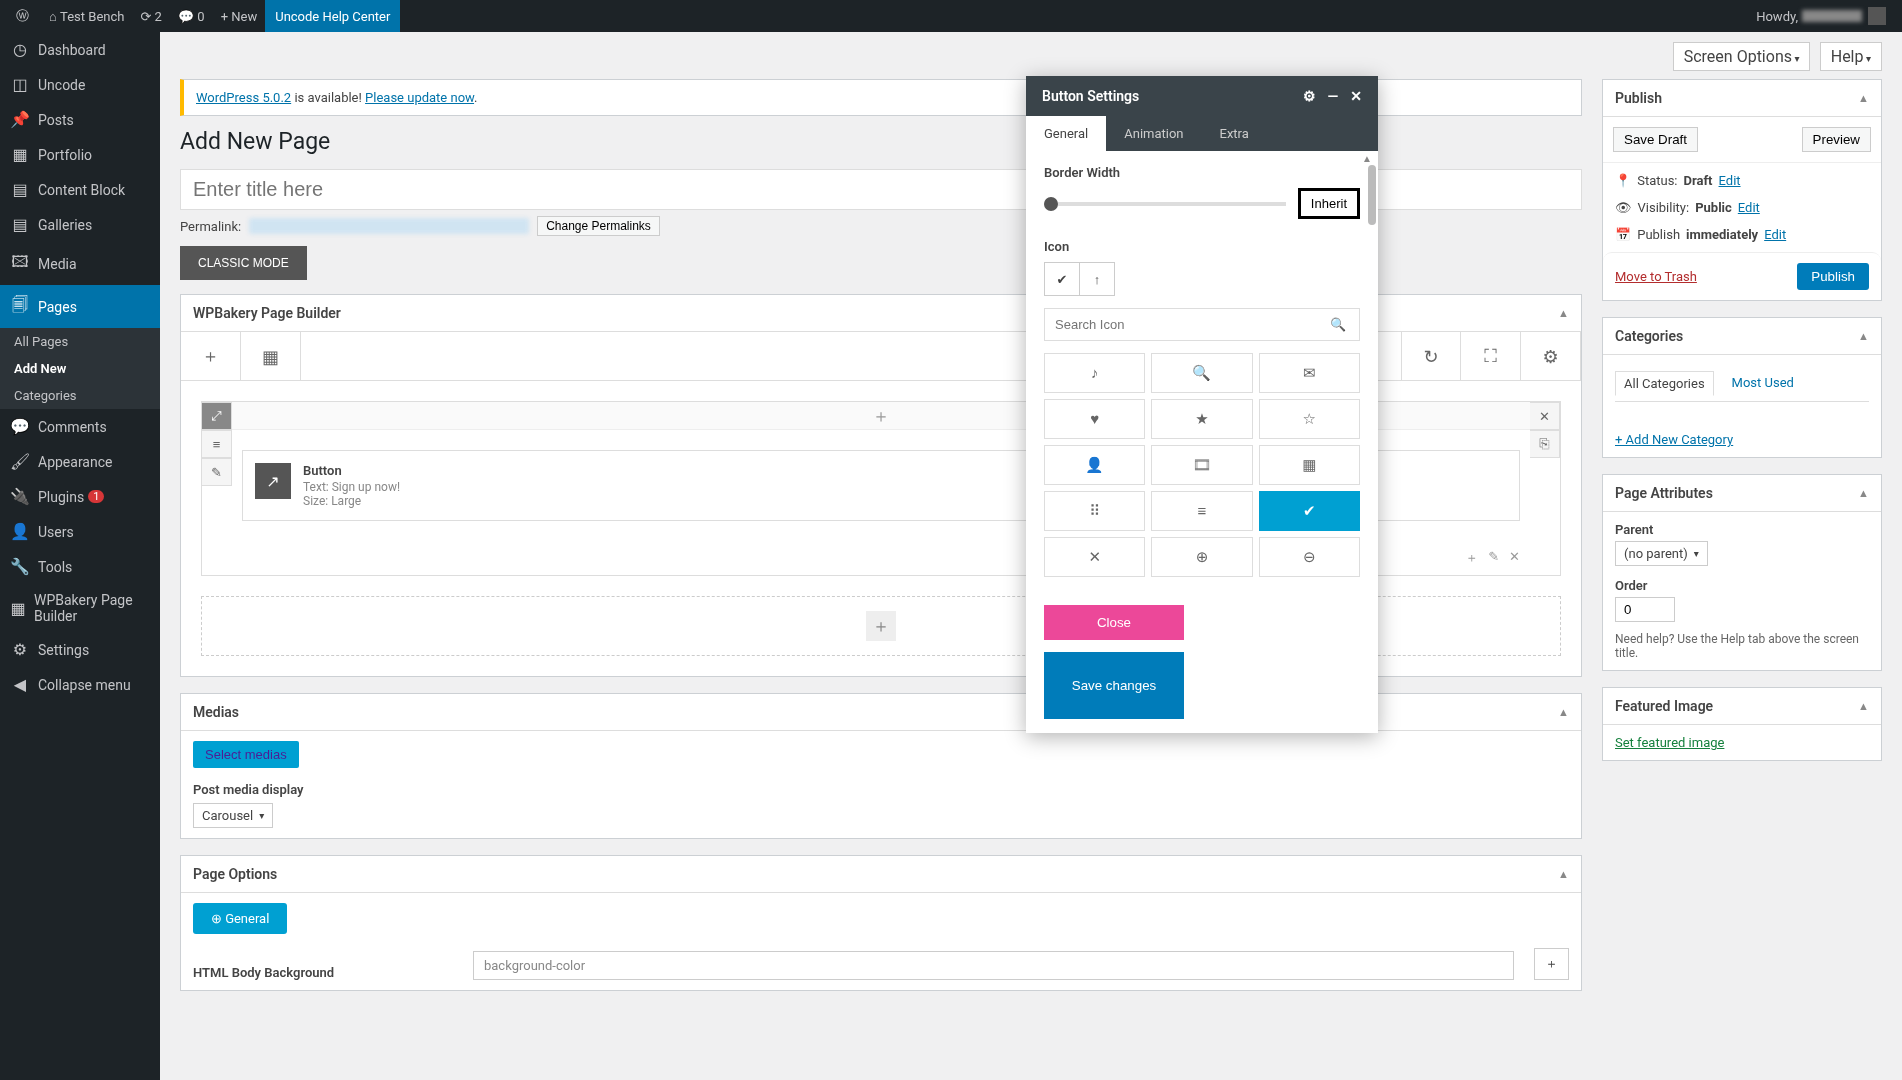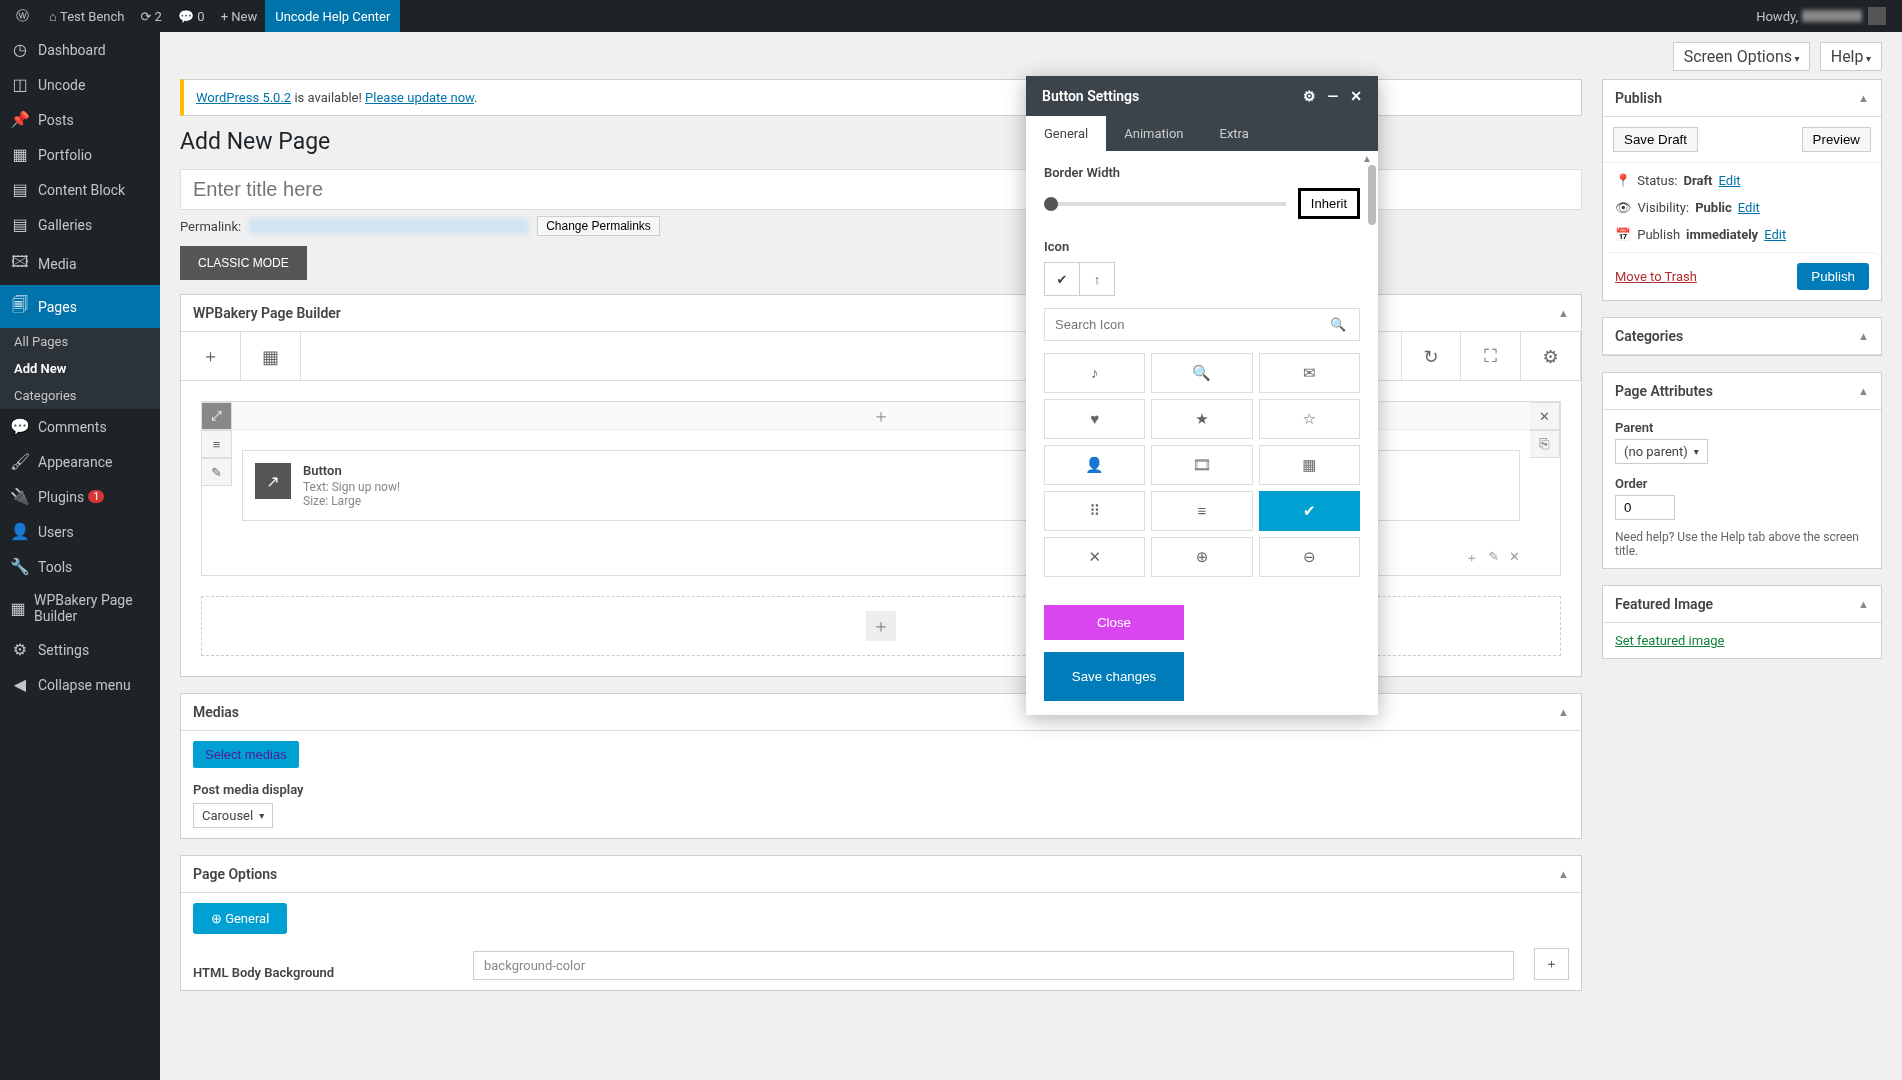--- a/index.html
+++ b/index.html
@@ -135,22 +135,22 @@
 
 .icon-ctrl-row { display: flex; gap: 0; margin-bottom: 12px; }
 .icon-ctrl-btn { width: 36px; height: 34px; border: 1px solid #ccc; margin-right: -1px; display: flex; align-items: center; justify-content: center; cursor: pointer; background: #fff; }
 .search-icon-row { border: 1px solid #ddd; display: flex; align-items: flex-start; margin-bottom: 12px; }
 .search-icon-input { flex: 1; border: none; padding: 8px 10px; outline: none; font-size: 13px; }
 .search-icon-btn { padding: 8px 12px; color: #888; }
 .icon-grid { display: grid; grid-template-columns: repeat(3, 1fr); gap: 6px; }
 .icon-cell { border: 1px solid #ddd; height: 40px; display: flex; align-items: center; justify-content: center; cursor: pointer; color: #666; font-size: 15px; }
 .icon-cell.selected { background: #00a0d2; color: #fff; border-color: #00a0d2; }
 .modal-footer { padding: 14px 18px; display: flex; flex-direction: column; gap: 12px; }
-.close-btn { background: #d946ef; color: #fff; border: none; padding: 10px 18px; cursor: pointer; width: 140px; }
-.save-changes-btn { background: #007cba; color: #fff; border: none; padding: 17px 18px; cursor: pointer; width: 140px; }
+.close-btn { background: #ec4899; color: #fff; border: none; padding: 10px 18px; cursor: pointer; width: 140px; }
+.save-changes-btn { background: #007cba; color: #fff; border: none; padding: 26px 18px; cursor: pointer; width: 140px; }
 .scroll-up-arrow { position: absolute; right: 6px; top: 2px; font-size: 10px; color: #888; }
 </style>
 </head>
 <body>
 
 <div class="adminbar">
   <div class="ab-item">
       <span class="ab-icon">ⓦ</span>
     </div>
   <div class="ab-item"><span class="ab-Fon">⌂</span>&nbsp;<span>Test Bench</span></div>
@@ -381,20 +381,27 @@
           <span class="trash">Move to Trash</span>
           <button class="publish">Publish</button>
         </div>
       </div>
 
       <div class="panel">
         <div class="panel-head">
             <span>Categories</span>
             <span class="toggle">▲</span>
           </div>
+        <div class="panel-body">
+          <div class="cat-tabs">
+            <div class="tab active">All Categories</div>
+            <div class="tab inactive">Most Used</div>
+          </div>
+          <a class="add-cat-link">+ Add New Category</a>
+        </div>
       </div>
 
       <div class="panel">
         <div class="panel-head">
             <span>Page Attributes</span>
             <span class="toggle">▲</span>
           </div>
         <div class="panel-body">
           <label class="attr-label">Parent</label>
           <div class="attr-select">

